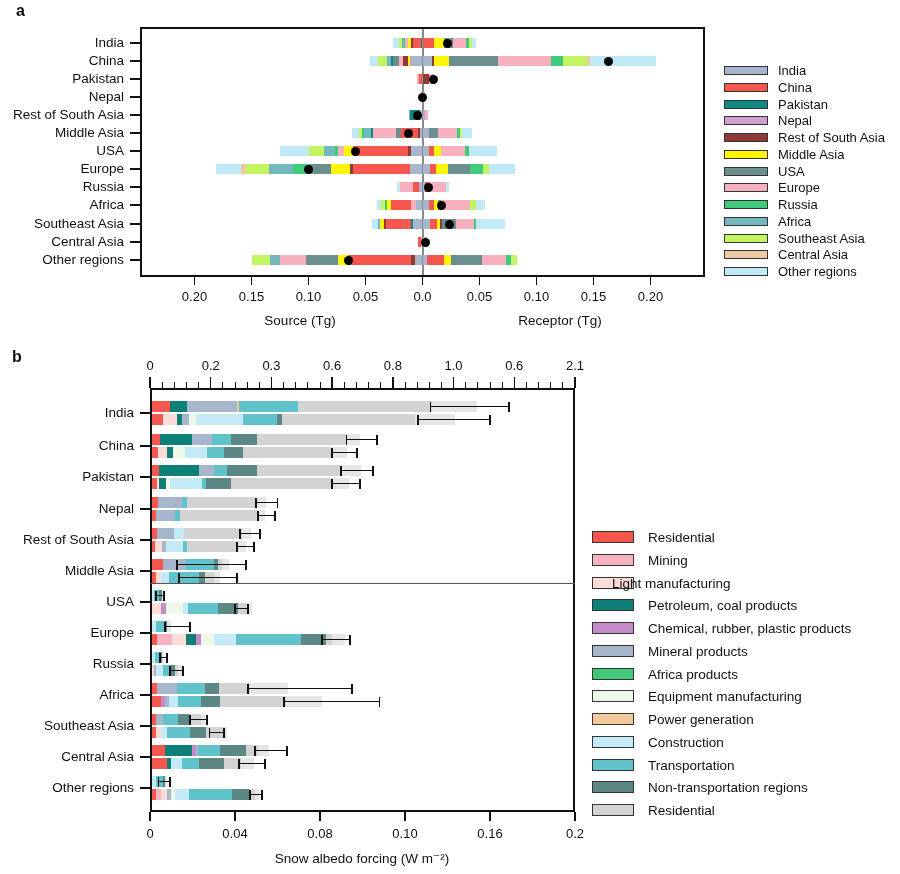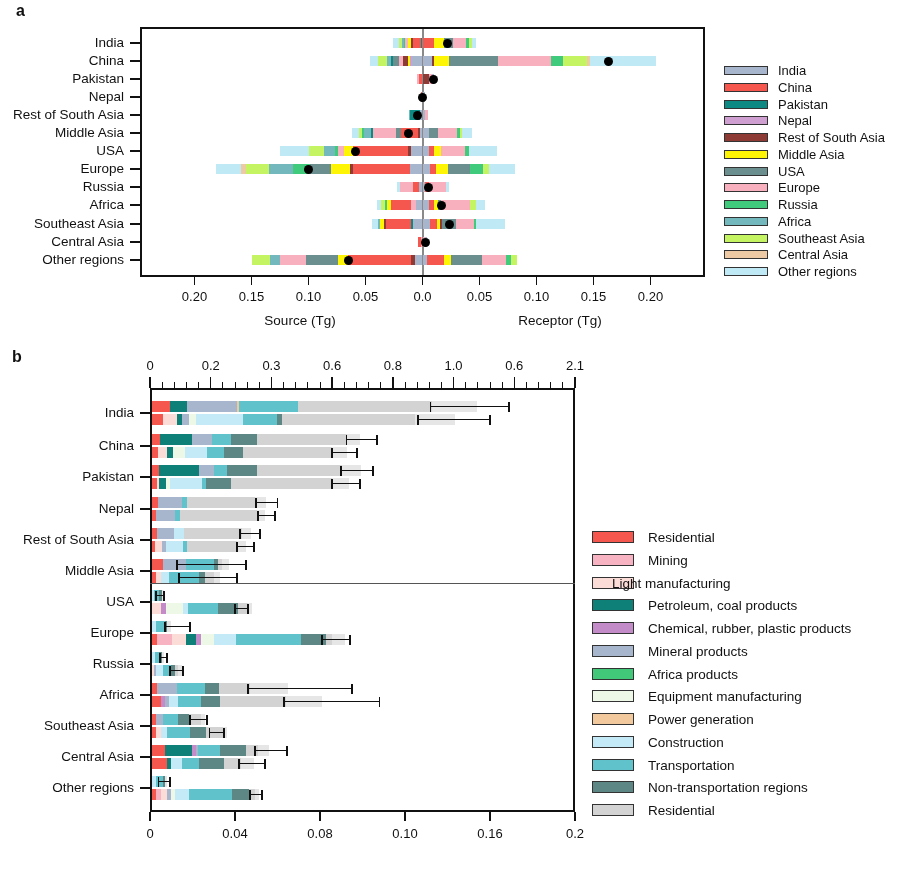--- a/index.html
+++ b/index.html
@@ -628,13 +628,14 @@
       <div style="position: absolute; left: 592px; top: 395.75px; width: 42px; height: 12px; background: rgb(196, 234, 247); border: 1px solid rgb(51, 51, 51); box-sizing: border-box;"></div>
       <div class="legend-label abs" style="left: 648px; top: 394.75px; font-size: 13.5px;">Construction</div>
       <div style="position: absolute; left: 592px; top: 418.5px; width: 42px; height: 12px; background: rgb(96, 195, 203); border: 1px solid rgb(51, 51, 51); box-sizing: border-box;"></div>
       <div class="legend-label abs" style="left: 648px; top: 417.5px; font-size: 13.5px;">Transportation</div>
       <div style="position: absolute; left: 592px; top: 441.25px; width: 42px; height: 12px; background: rgb(93, 135, 132); border: 1px solid rgb(51, 51, 51); box-sizing: border-box;"></div>
       <div class="legend-label abs" style="left: 648px; top: 440.25px; font-size: 13.5px;">Non-transportation regions</div>
       <div style="position: absolute; left: 592px; top: 464px; width: 42px; height: 12px; background: rgb(211, 211, 211); border: 1px solid rgb(51, 51, 51); box-sizing: border-box;"></div>
       <div class="legend-label abs" style="left: 648px; top: 463px; font-size: 13.5px;">Residential</div>
     </div>
 
+  <div class="abs axis-title" style="left:212px;top:850px;width:300px;">Snow albedo forcing (W m⁻²)</div>
 </div>
 
 </body></html>

